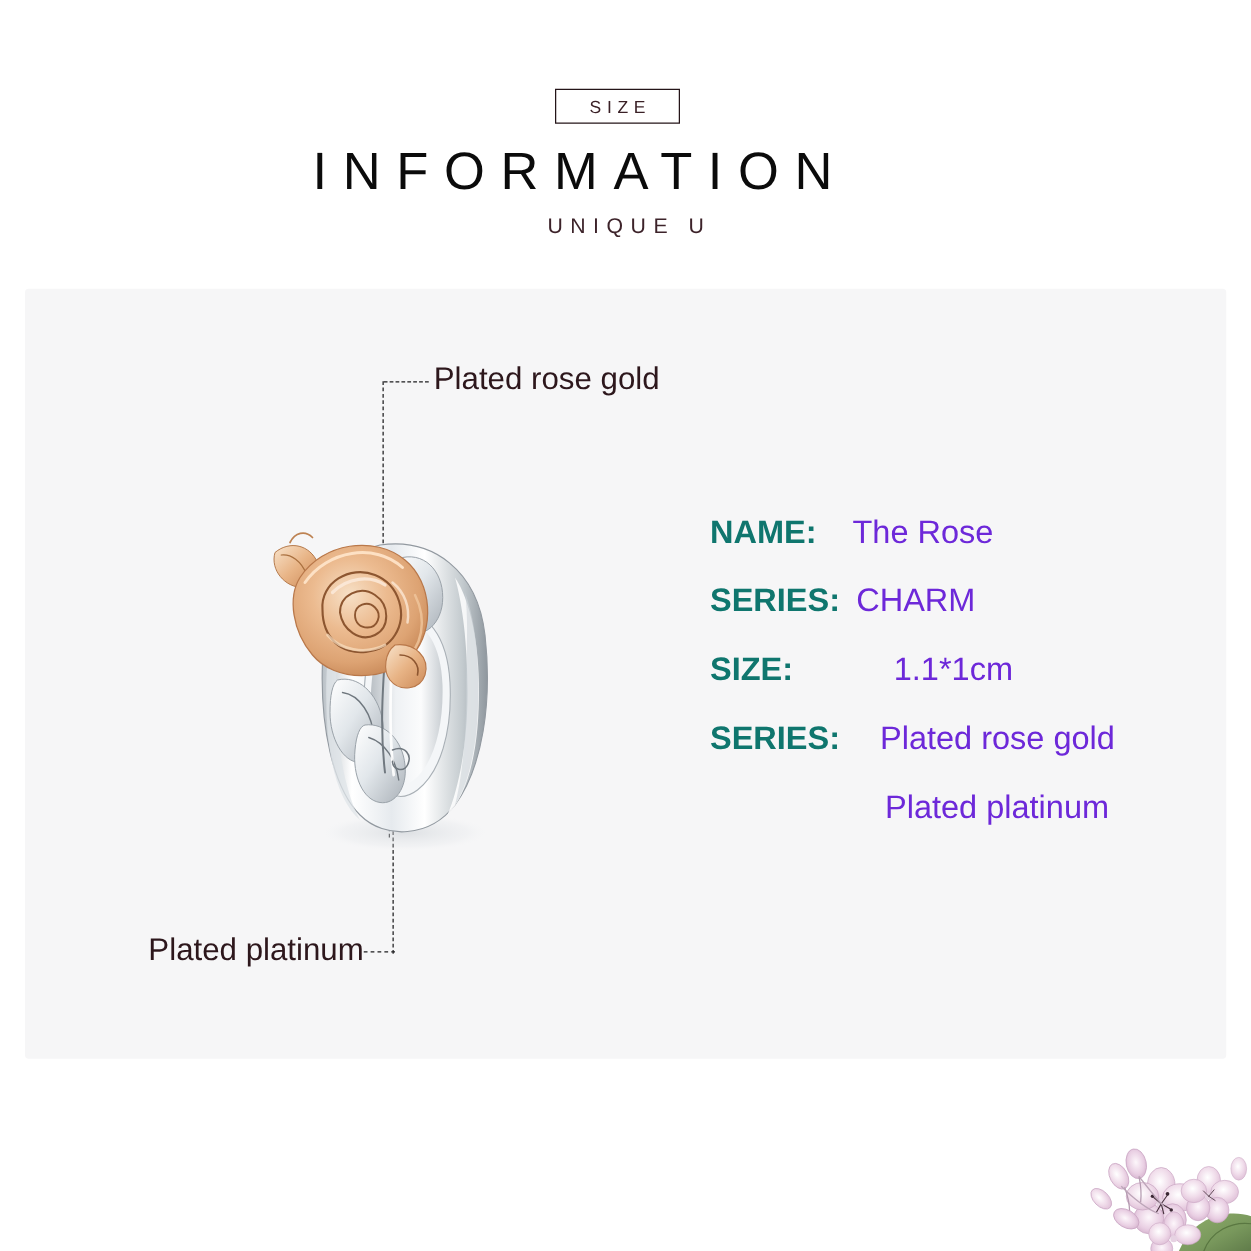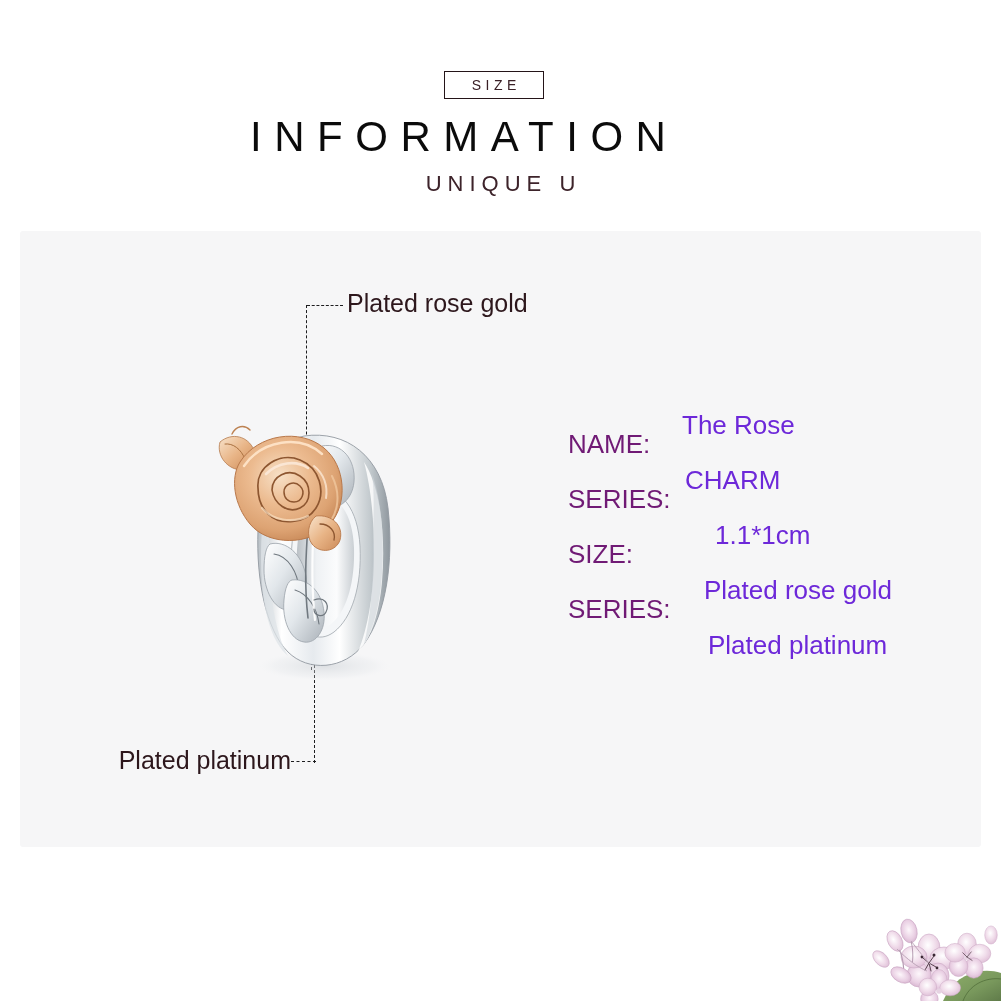--- a/index.html
+++ b/index.html
@@ -58,21 +58,21 @@
     color: #0b0b0b;
     line-height: 1.12;
     white-space: nowrap;
   }
   #info-subtitle {
     position: absolute;
     left: 0;
     top: 172px;
     width: 1001px;
     text-align: center;
-    font-size: 22px;
+    font-size: 17px;
     font-weight: 400;
     letter-spacing: 6px;
     text-indent: 6px;
     color: #3d232a;
     line-height: 1.1;
     white-space: nowrap;
   }
 
   
   #panel {
@@ -141,23 +141,22 @@
     font-size: 26px;
     color: #25252a;
     font-weight: 400;
     line-height: 1.1;
     white-space: nowrap;
   }
   .spec-label {
     position: absolute;
     left: 0;
     top: 0;
-    font-weight: 400;
-    color: #701a75;
-    margin-top: 19px;
+    font-weight: 700;
+    color: #0f766e;
   }
   .spec-value {
     position: absolute;
     top: 0;
     color: #6d28d9;
   }
   .spec-row.r-name    .spec-value { left: 114px; }
   .spec-row.r-series  .spec-value { left: 117px; }
   .spec-row.r-size    .spec-value { left: 108px; margin-left: 39px; }
   .spec-row.r-metal   .spec-value { left: 112px; }

